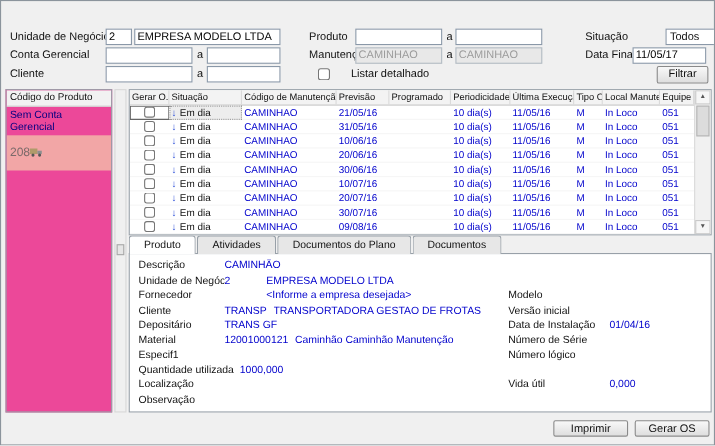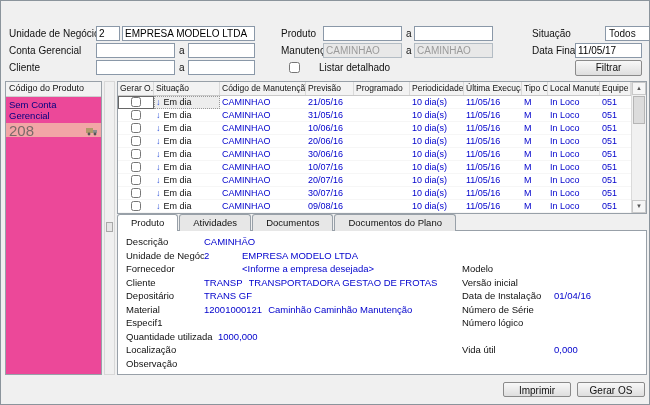--- a/index.html
+++ b/index.html
@@ -27,22 +27,22 @@
               border-left: 1px solid #c5c5c5; text-align: center; font-size: 6px; line-height: 13px; color: #333; }
   .chk { position: absolute; width: 11px; height: 11px; margin: 0; }
   .btn { position: absolute; background: linear-gradient(#f8f8f8, #dedede); border: 1px solid #8a8a8a;
          border-radius: 2px; font-size: 10px; text-align: center; }
   
   .left-panel { position: absolute; left: 4px; top: 80px; width: 97px; height: 294px;
                 border: 1px solid #98a0a8; background: #ec4899; overflow: hidden; }
   .lp-header { height: 15px; background: #f2f2f2; border-bottom: 1px solid #cfcfcf;
                padding: 1px 3px; font-size: 9px; white-space: nowrap; }
   .lp-group { color: #000080; font-weight: normal; padding: 2px 3px; font-size: 9.5px; }
-  .lp-item { height: 14px; background: #f2a6a6; color: #7c6a6a; display: flex; align-items: center;
-             justify-content: space-between; padding: 0 3px; font-size: 15px; }
+  .lp-item { height: 32px; background: #f2a6a6; color: #7c6a6a; display: flex; align-items: center;
+             padding: 0 3px; font-size: 11px; }
   .mid-scroll { position: absolute; left: 103px; top: 80px; width: 11px; height: 294px;
                 background: #f0f0f0; border: 1px solid #d8d8d8; }
   .mid-thumb { position: absolute; left: 1px; top: 140px; width: 7px; height: 10px;
                background: #e6e6e6; border: 1px solid #a8a8a8; }
   
   .grid { position: absolute; left: 116px; top: 80px; width: 530px; height: 133px;
           border: 1px solid #98a0a8; background: #fff; overflow: hidden; }
   .grid-inner { position: absolute; left: 0; top: 0; right: 15px; bottom: 0; overflow: hidden; }
   .thead { display: flex; height: 14px; background: #f3f3f3; border-bottom: 1px solid #c9c9c9; }
   .hcell { font-size: 8.5px; padding: 1px 2px; border-right: 1px solid #dadada;
@@ -119,21 +119,21 @@
     <input class="inp" style="left: 413px; top: 22px; width: 79px;" disabled="" value="CAMINHAO">
     <span class="lbl" style="left:531px;top:22px">Data Final</span>
     <input class="inp" style="left: 574px; top: 22px; width: 67px;" value="11/05/17">
 
     <span class="lbl" style="left:8px;top:39px">Cliente</span>
     <input class="inp" style="left: 95px; top: 39px; width: 79px;" value="">
     <span class="lbl" style="left:178px;top:39px">a</span>
     <input class="inp" style="left: 187px; top: 39px; width: 67px;" value="">
     <input type="checkbox" class="chk" style="left: 288px; top: 41px;">
     <span class="lbl" style="left:318px;top:39px">Listar detalhado</span>
-    <div class="btn" style="left:574px;top:39px;width:67px;height:16px;line-height:14px">Filtrar</div>
+    <div class="btn" style="left:596px;top:39px;width:47px;height:16px;line-height:14px">Filtrar</div>
   </div>
 
   <div class="left-panel">
     <div class="lp-header">Código do Produto</div>
     <div class="lp-group">Sem Conta Gerencial</div>
     <div class="lp-item">
       <span>208</span>
       <span>
         <svg width="12" height="10" viewBox="0 0 12 10">
             <rect x="0" y="2" width="7" height="5" fill="#b09a6a"></rect>
@@ -321,22 +321,22 @@
     <div class="gscroll">
       <div class="garrow">▲</div>
       <div class="gthumb"></div>
       <div class="garrow bottom">▼</div>
     </div>
   </div>
 
   <div class="tabs">
     <div class="tab active">Produto</div>
     <div class="tab">Atividades</div>
+    <div class="tab">Documentos do Plano</div>
     <div class="tab">Documentos</div>
-    <div class="tab">Documentos do Plano</div>
   </div>
 
   <div class="detail">
     <div class="drow">
         <div class="dleft">
       <span class="dl">Descrição</span>
       <span class="dc">CAMINHÃO</span>
       <span class="dv"></span>
         </div>
         <div class="dright"></div>

